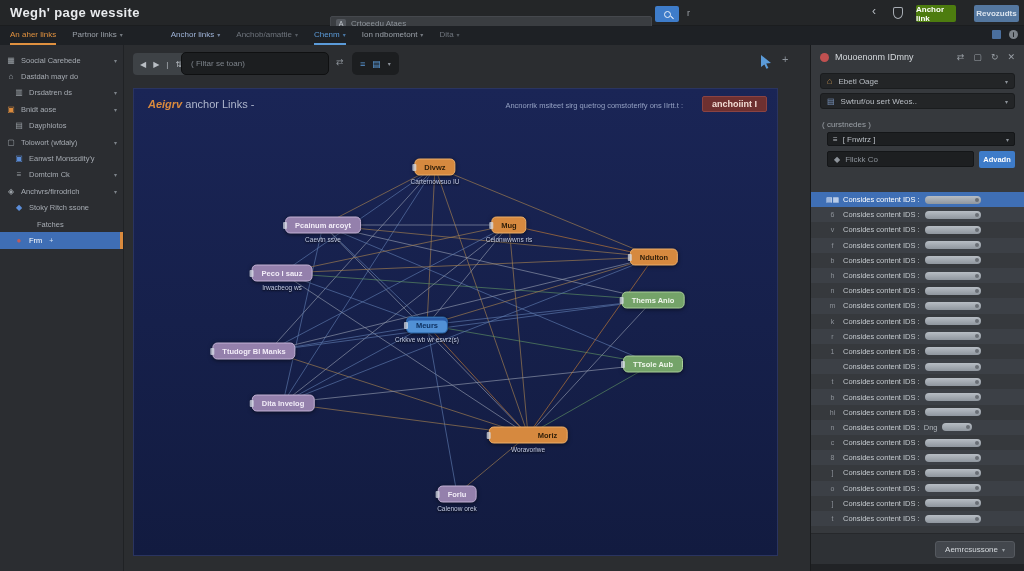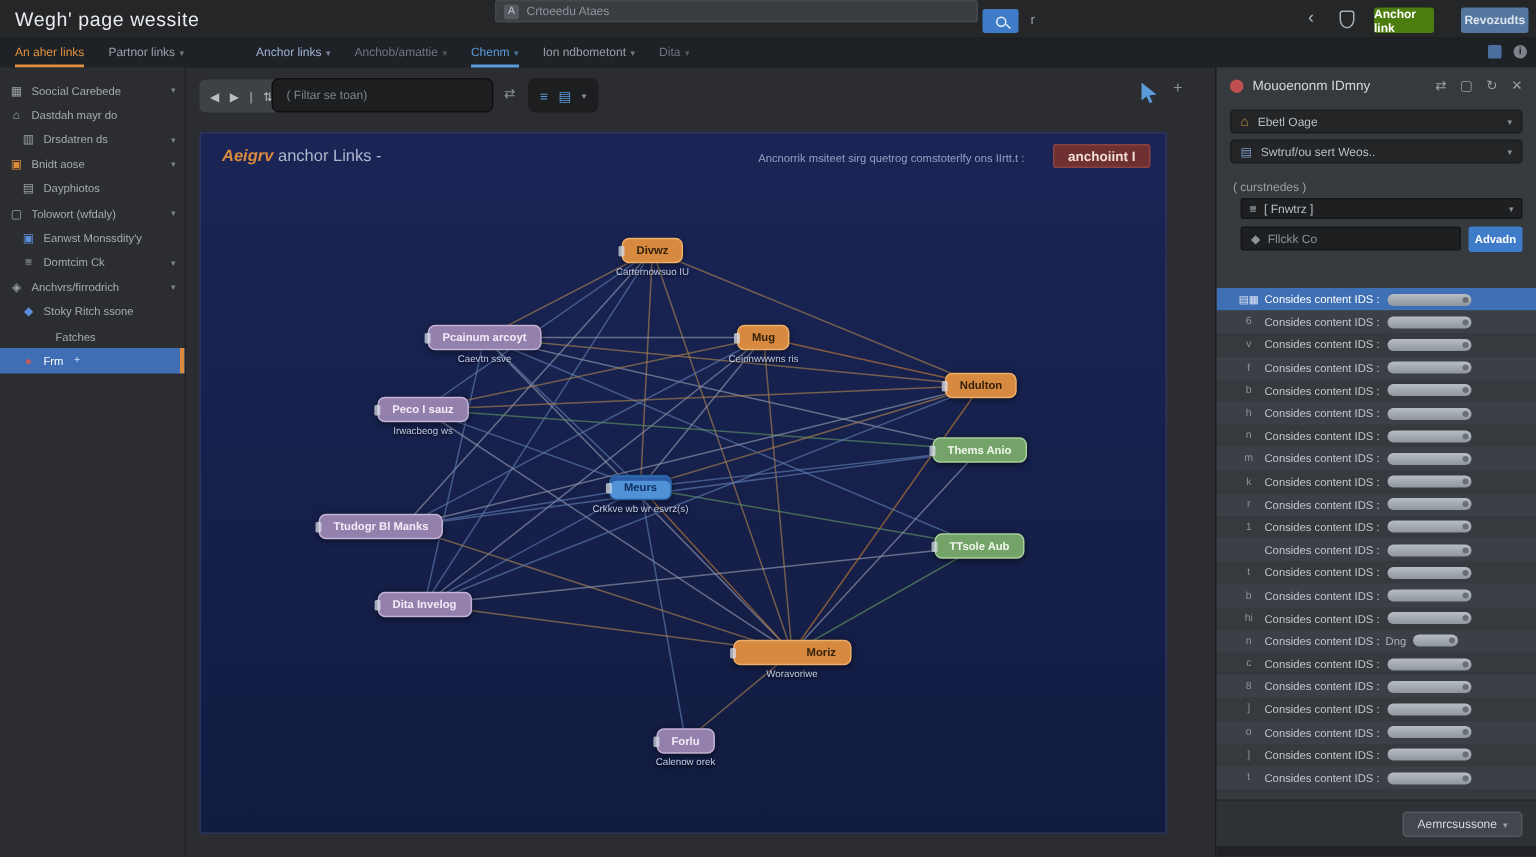--- a/index.html
+++ b/index.html
@@ -5,22 +5,22 @@
   * { margin:0; padding:0; box-sizing:border-box; }
   html,body { width:1024px; height:571px; }
   body {
     position:relative; overflow:hidden;
     background:#2b2d30; color:#cfd3d8;
     font-family:"Liberation Sans", sans-serif;
   }
 
   
   .topbar { position:absolute; top:0; left:0; width:1024px; height:26px; background:#242628; border-bottom:1px solid #1b1d1f; }
-  .app-title { position:absolute; left:10px; top:5px; font-size:13px; font-weight:normal; color:#e9ebee; letter-spacing:.4px; }
-  .topsearch { position:absolute; left:330px; top:0; width:322px; height:15px; background:#3a3d41; border:1px solid #45484d; border-radius:2px; display:flex; align-items:center; gap:5px; padding:0 5px; }
+  .app-title { position:absolute; left:10px; top:5px; font-size:13px; font-weight:bold; color:#e9ebee; letter-spacing:.4px; }
+  .topsearch { position:absolute; left:330px; top:16px; width:322px; height:15px; background:#3a3d41; border:1px solid #45484d; border-radius:2px; display:flex; align-items:center; gap:5px; padding:0 5px; }
   .akey { width:10px; height:10px; background:#55595f; color:#c2c7cd; font-size:7px; line-height:10px; text-align:center; border-radius:2px; }
   .topsearch .ph { font-size:8px; color:#8d939a; }
   .search-btn { position:absolute; left:655px; top:6px; width:24px; height:16px; background:#3e7cc9; border-radius:2px; display:flex; align-items:center; justify-content:center; cursor:pointer; }
   .mag { position:relative; width:7px; height:7px; border:1.4px solid #eaf1fa; border-radius:50%; }
   .mag::after { content:""; position:absolute; left:5px; top:5px; width:4px; height:1.4px; background:#eaf1fa; transform:rotate(45deg); }
   .r-glyph { position:absolute; left:687px; top:8px; font-size:9px; color:#9aa0a6; }
   .back-icon { position:absolute; left:872px; top:4px; font-size:12px; color:#b5bac0; }
   .shield-icon { position:absolute; left:893px; top:7px; width:10px; height:12px; border:1.4px solid #a8adb4; border-radius:2px 2px 50% 50%; }
   .btn-top { position:absolute; top:5px; height:17px; border-radius:2px; color:#fff; font-size:8px; font-weight:bold; display:flex; align-items:center; justify-content:center; cursor:pointer; }
   .btn-anchor { left:916px; width:40px; background:#4d7c0f; }

